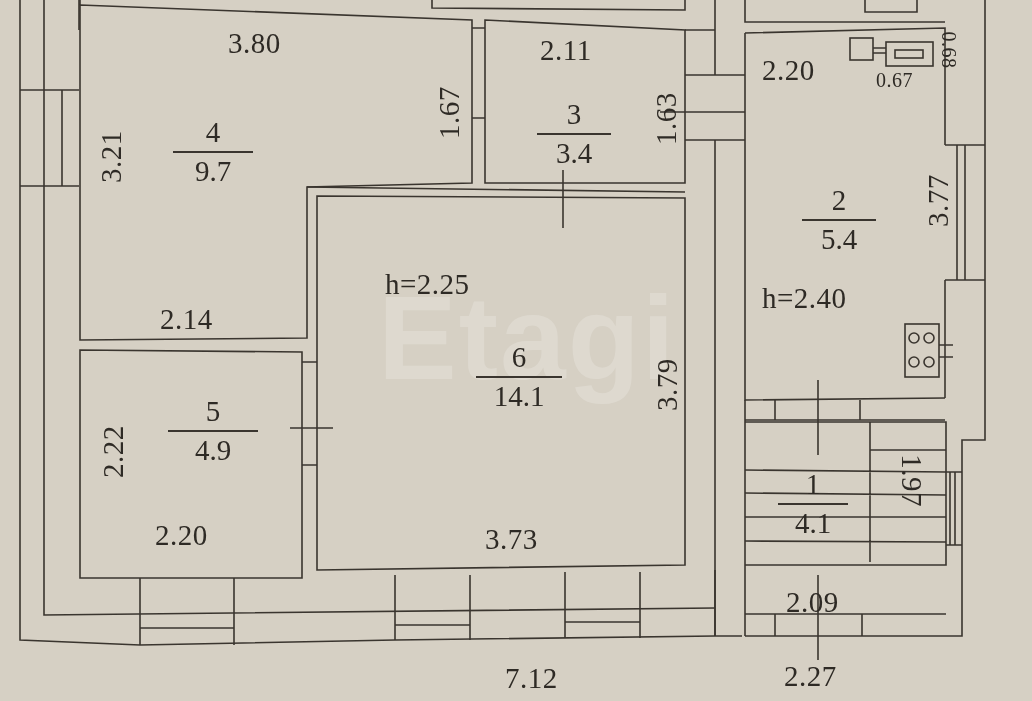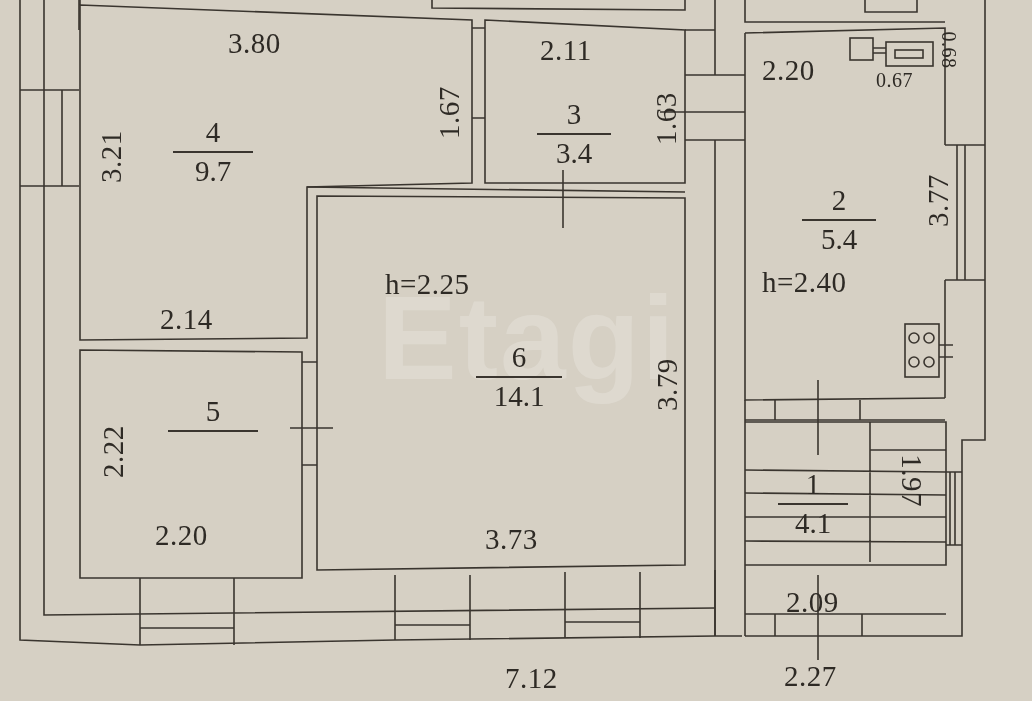--- a/index.html
+++ b/index.html
@@ -112,30 +112,31 @@
   <span class="area">5.4</span>
 </div>
 <div class="room-num" style="left:476px; top:343px; width:86px;">
   <span class="num">6</span>
   <span class="bar"></span>
   <span class="area">14.1</span>
 </div>
 <div class="room-num" style="left:168px; top:397px; width:90px;">
   <span class="num">5</span>
   <span class="bar"></span>
+  <span class="area">4.9</span>
 </div>
 <div class="room-num" style="left:778px; top:470px; width:70px;">
   <span class="num">1</span>
   <span class="bar"></span>
   <span class="area">4.1</span>
 </div>
 
 
 <div class="lbl" style="left:385px; top:270px;">h=2.25</div>
-<div class="lbl" style="left:762px; top:268px;">h=2.40</div>
+<div class="lbl" style="left:762px; top:284px;">h=2.40</div>
 
 
 <div class="lbl" style="left:228px; top:29px;text-align:center;">3.80</div>
 <div class="lbl" style="left:540px; top:36px;">2.11</div>
 <div class="lbl" style="left:762px; top:56px;">2.20</div>
 <div class="lbl sm" style="left:876px; top:70px;">0.67</div>
 <div class="lbl" style="left:160px; top:281px;margin-top:24px;">2.14</div>
 <div class="lbl" style="left:155px; top:521px;">2.20</div>
 <div class="lbl" style="left:485px; top:525px;">3.73</div>
 <div class="lbl" style="left:786px; top:588px;">2.09</div>

